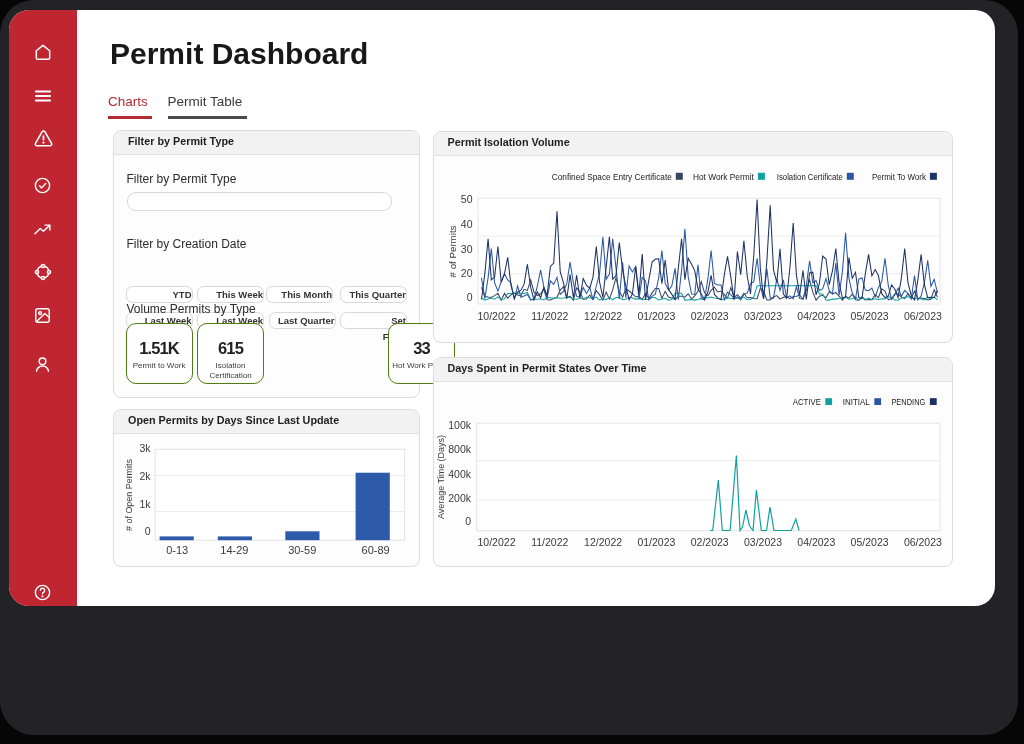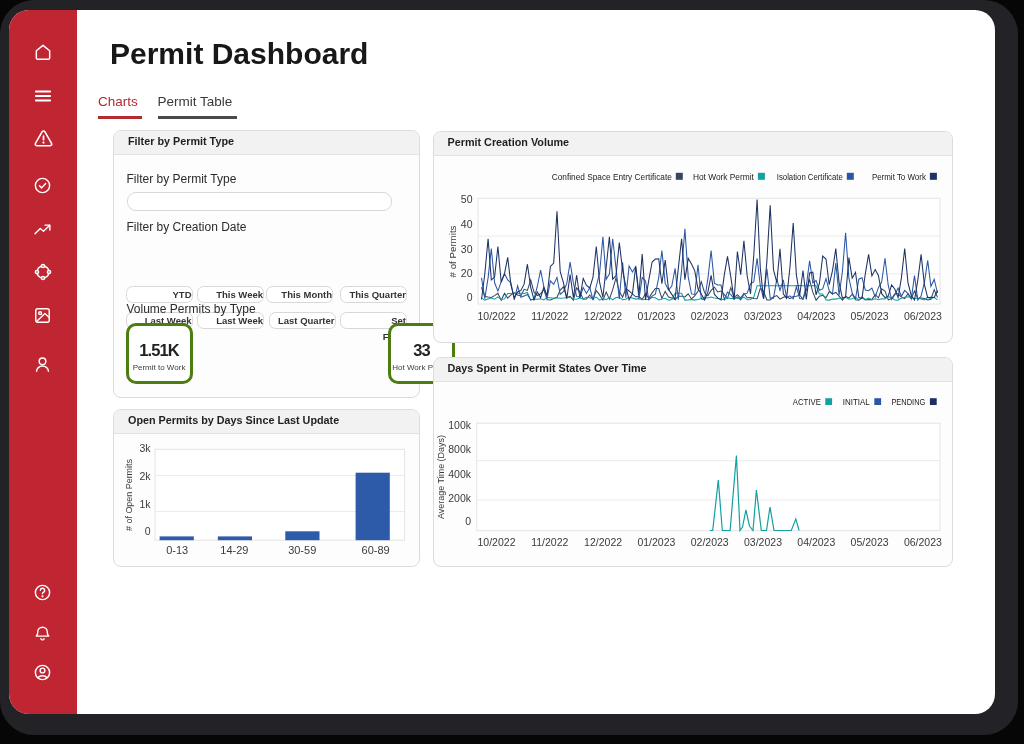--- a/index.html
+++ b/index.html
@@ -1,33 +1,33 @@
 <!DOCTYPE html>
 <html><head>
 <meta charset="utf-8">
 <style>
   html,body{margin:0;padding:0;width:1024px;height:744px;overflow:hidden;background:#060606;}
   *{box-sizing:border-box;font-family:"Liberation Sans",sans-serif;}
   .bezel{position:absolute;left:0;top:0;width:1018px;height:735px;background:#232327;border-radius:34px;}
-  .app{position:absolute;left:9px;top:10px;width:986px;height:704px;background:#ffffff;border-radius:20px;overflow:hidden;}
+  .app{position:absolute;left:9px;top:10px;width:986px;height:596px;background:#ffffff;border-radius:20px;overflow:hidden;}
   .sidebar{position:absolute;left:0;top:0;width:68px;height:704px;background:#c02532;}
   .sidebar svg{position:absolute;left:24px;stroke:#fff;fill:none;stroke-width:1.8;stroke-linecap:round;stroke-linejoin:round;}
   .title{position:absolute;left:101px;top:27px;font-size:30px;font-weight:bold;color:#181818;letter-spacing:0px;}
-  .tabs{position:absolute;left:89px;top:82px;}
+  .tabs{position:absolute;left:99px;top:82px;}
   .tab{display:inline-block;font-size:13.5px;padding-bottom:7px;border-bottom:3px solid;margin-right:15.5px;}
   .tab.red{color:#b02a31;border-color:#b42b31;width:44px;}
   .tab.dark{color:#3a3a3a;border-color:#4a4a4a;width:79px;}
   .card{position:absolute;background:#fdfdfd;border:1px solid #dcdcdc;border-radius:8px;}
   .chead{height:24px;background:#f2f2f3;border-bottom:1px solid #e2e2e2;border-radius:7px 7px 0 0;
          font-size:10.8px;font-weight:bold;color:#1f1f1f;line-height:21px;padding-left:14px;}
   .lbl{position:absolute;font-size:12px;color:#2b2b2b;}
   .inp{position:absolute;background:#fff;border:1px solid #d8d8d8;border-radius:9px;}
   .btn{position:absolute;background:#fff;border:1px solid #d8d8d8;border-radius:6.5px;height:17px;width:67px;
        font-size:9.5px;font-weight:600;color:#333;text-align:right;line-height:16px;margin-top:44px;}
-  .stat{position:absolute;background:#fff;border:3px solid #4d7c0f;border-radius:10px;width:67px;height:61px;text-align:center;}
+  .stat{position:absolute;background:#fff;border:1px solid #4d7c0f;border-radius:10px;width:67px;height:61px;text-align:center;}
   .stat .n{font-size:16.5px;font-weight:600;color:#222;margin-top:14.5px;letter-spacing:-0.9px;}
   .stat .t{font-size:8px;color:#3c3c3c;line-height:10px;margin-top:3px;}
   svg text{font-family:"Liberation Sans",sans-serif;}
 </style>
 </head>
 <body>
 <div class="bezel"></div>
 <div class="app">
   <div class="sidebar" id="sidebar">
       <svg style="top:32.0px" width="20" height="20" viewBox="0 0 24 24">
@@ -84,33 +84,37 @@
   <div class="title">Permit Dashboard</div>
   <div class="tabs">
     <span class="tab red">Charts</span><span class="tab dark">Permit Table</span>
   </div>
 
   <div class="card" style="left:104px;top:119.5px;width:307px;height:268px;">
     <div class="chead">Filter by Permit Type</div>
   </div>
   <div class="lbl" style="left:117.5px;top:162px;">Filter by Permit Type</div>
   <div class="inp" style="left:117.5px;top:181.5px;width:265px;height:19px;"></div>
-  <div class="lbl" style="left:117.5px;top:210px;">Filter by Creation Date</div>
+  <div class="lbl" style="left:117.5px;top:227px;">Filter by Creation Date</div>
   <div class="btn" style="left:116.5px;top:231.5px;">YTD</div>
   <div class="btn" style="left:188px;top:231.5px;">This Week</div>
   <div class="btn" style="left:257px;top:231.5px;">This Month</div>
   <div class="btn" style="left:331px;top:231.5px;">This Quarter</div>
   <div class="btn" style="left:116.5px;top:257.5px;">Last Week</div>
   <div class="btn" style="left:188px;top:257.5px;">Last Week</div>
   <div class="btn" style="left:259.5px;top:257.5px;">Last Quarter</div>
   <div class="btn" style="left:331px;top:257.5px;padding-left:40px;">Set Filter</div>
   <div class="lbl" style="left:117.5px;top:292px;">Volume Permits by Type</div>
   <div class="stat" style="left:116.5px;top:313px;">
       <div class="n">1.51K</div>
       <div class="t">Permit to Work</div>
+    </div>
+  <div class="stat" style="left:188px;top:313px;">
+      <div class="n">615</div>
+      <div class="t">Isolation<br>Certification</div>
     </div>
   <div class="stat" style="left:331px;top:313px;margin-left:48px;">
       <div class="n">33</div>
       <div class="t">Hot Work Permit</div>
     </div>
 
   <div class="card" style="left:104px;top:399px;width:307px;height:158px;">
     <div class="chead">Open Permits by Days Since Last Update</div>
   </div>
   <svg id="barchart" style="position:absolute;left:104px;top:424px;" width="307" height="132" viewBox="113 434 307 132">
@@ -126,21 +130,21 @@
 <text x="150.6" y="508.0" font-size="10.5" fill="#3a3a3a" text-anchor="end">1k</text>
 <text x="150.6" y="535.2" font-size="10.5" fill="#3a3a3a" text-anchor="end">0</text>
 <text x="177.2" y="554" font-size="11" fill="#3a3a3a" text-anchor="middle">0-13</text>
 <text x="234.4" y="554" font-size="11" fill="#3a3a3a" text-anchor="middle">14-29</text>
 <text x="302.2" y="554" font-size="11" fill="#3a3a3a" text-anchor="middle">30-59</text>
 <text x="375.6" y="554" font-size="11" fill="#3a3a3a" text-anchor="middle">60-89</text>
 <text x="131.5" y="495" font-size="8.5" fill="#3a3a3a" text-anchor="middle" transform="rotate(-90 131.5 495)" textLength="72" lengthAdjust="spacingAndGlyphs"># of Open Permits</text>
     </svg>
 
   <div class="card" style="left:423.5px;top:121px;width:520px;height:212px;">
-    <div class="chead">Permit Creation Volume</div>
+    <div class="chead">Permit Isolation Volume</div>
   </div>
   <svg id="linechart1" style="position:absolute;left:423.5px;top:146px;" width="520" height="186" viewBox="432.5 156 520 186">
       <rect x="477.6" y="198.3" width="461.9" height="105.7" fill="#fff" stroke="#e4e4e4" stroke-width="1"></rect>
 <line x1="477.6" x2="939.5" y1="236.1" y2="236.1" stroke="#ebebeb" stroke-width="1"></line>
 <line x1="477.6" x2="939.5" y1="273.8" y2="273.8" stroke="#ebebeb" stroke-width="1"></line>
 <text x="472" y="203.1" font-size="10.5" fill="#3a3a3a" text-anchor="end">50</text>
 <text x="472" y="228.1" font-size="10.5" fill="#3a3a3a" text-anchor="end">40</text>
 <text x="472" y="253.0" font-size="10.5" fill="#3a3a3a" text-anchor="end">30</text>
 <text x="472" y="277.0" font-size="10.5" fill="#3a3a3a" text-anchor="end">20</text>
 <text x="472" y="301.1" font-size="10.5" fill="#3a3a3a" text-anchor="end">0</text>

